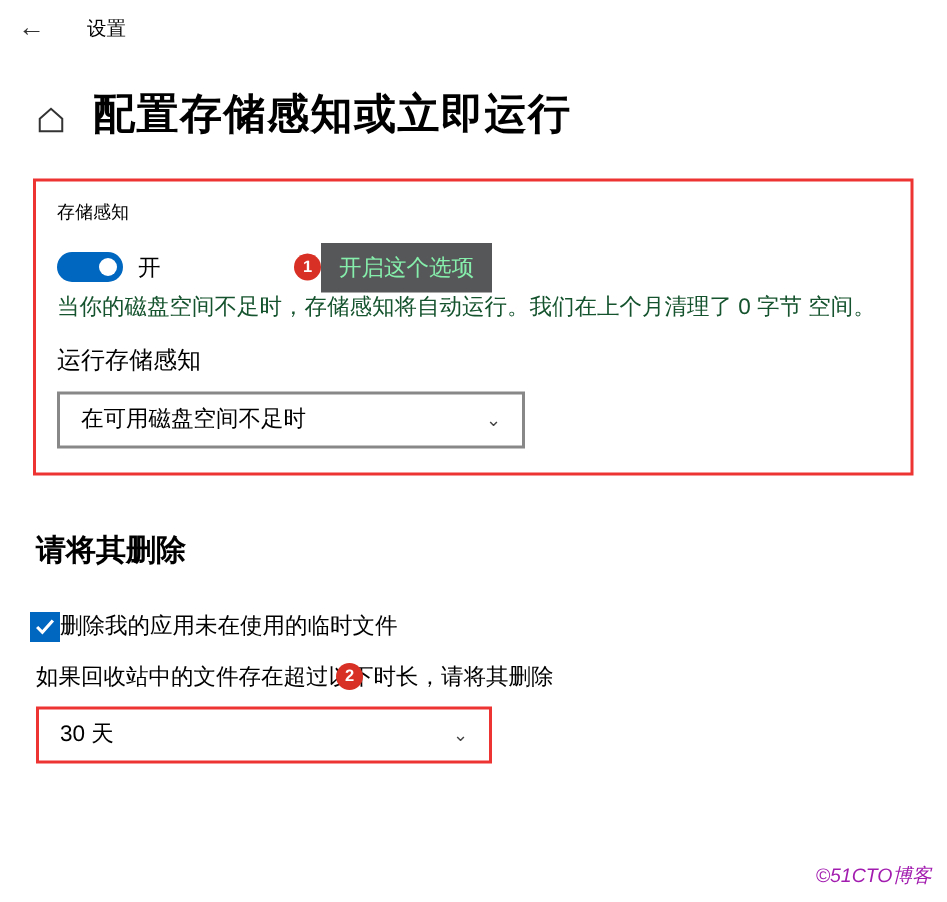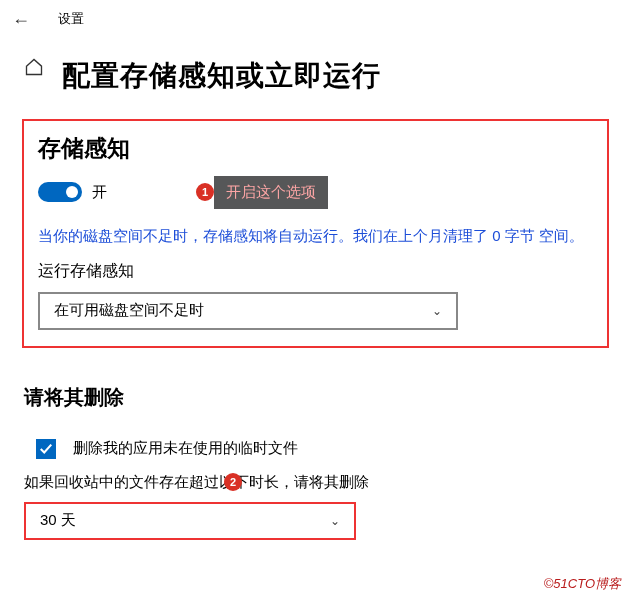--- a/index.html
+++ b/index.html
@@ -14,35 +14,35 @@
     .header-bar {
       display: flex;
       align-items: center;
       padding: 8px 12px;
       gap: 28px;
       font-size: 13px;
     }
     .back-arrow { font-size: 18px; cursor: pointer; color: #333; }
     .title-row {
       display: flex;
-      align-items: flex-start;
+      align-items: flex-end;
       gap: 18px;
       padding: 20px 24px 18px 24px;
     }
     .home-icon svg { width: 20px; height: 20px; }
     .page-title { font-size: 28px; font-weight: 600; letter-spacing: 1px; }
     .section-box {
       border: 2px solid #e33;
       margin: 6px 22px 0 22px;
       padding: 12px 14px 16px 14px;
       position: relative;
     }
     .section-heading {
-      font-size: 23px;
-      font-weight: 700;
+      font-size: 12px;
+      font-weight: 400;
       margin: 0 0 18px 0;
     }
     .section-heading.tmp {
       font-size: 20px;
       font-weight: 600;
       margin: 36px 0 28px 24px;
     }
     .toggle-row { display: flex; align-items: center; gap: 10px; position: relative; }
     .toggle {
       width: 44px; height: 20px; background: #0067c0;
@@ -53,50 +53,50 @@
       position: absolute; top: 4px; right: 4px;
     }
     .toggle-label { font-size: 15px; }
     .badge {
       width: 18px; height: 18px; border-radius: 50%;
       background: #d93025; color: #fff; font-size: 11px;
       display: inline-flex; align-items: center; justify-content: center;
       position: absolute; z-index: 5; font-weight: bold;
     }
     .tooltip {
-      position: absolute; background: #565758; color: #fca5a5;
+      position: absolute; background: #565758; color: #86efac;
       padding: 7px 12px; font-size: 15px; z-index: 4;
       white-space: nowrap;
     }
     .desc-text {
-      font-size: 15px; line-height: 1.7; margin-top: 21px;
-      color: #1d4ed8;
+      font-size: 15px; line-height: 1.7; margin-top: 4px;
+      color: #14532d;
     }
     .subheading { font-size: 16px; margin-top: 12px; }
     .dropdown {
       border: 2px solid #888; margin-top: 10px;
-      height: 38px; width: 420px; display: flex;
+      height: 38px; width: 312px; display: flex;
       align-items: center; justify-content: space-between;
       padding: 0 14px; font-size: 15px; cursor: pointer;
       background: #fff;
     }
-    .dropdown.red { border: 2px solid #e33; margin-left: 24px; width: 332px; }
+    .dropdown.red { border: 2px solid #e33; margin-left: 24px; width: 304px; }
     .chev { font-size: 12px; color: #444; }
-    .checkbox-row { display: flex; align-items: center; gap: 17px; margin-left: 36px; }
+    .checkbox-row { display: flex; align-items: center; gap: 0; margin-left: 20px; }
     .checkbox {
       width: 20px; height: 20px; background: #0067c0;
       display: flex; align-items: center; justify-content: center;
       cursor: pointer;
     }
     .checkbox svg { width: 14px; height: 14px; }
     .cb-label { font-size: 15px; }
     .line2 { font-size: 15px; margin: 14px 0 10px 24px; position: relative; }
     .watermark {
       position: absolute; bottom: 8px; right: 10px;
-      color: #b91c1c; font-size: 13px; font-style: italic;
+      color: #a21caf; font-size: 13px; font-style: italic;
     }
   </style>
 </head>
 <body>
 
 <div class="header-bar">
   <span class="back-arrow">←</span>
   <span>设置</span>
 </div>
 

